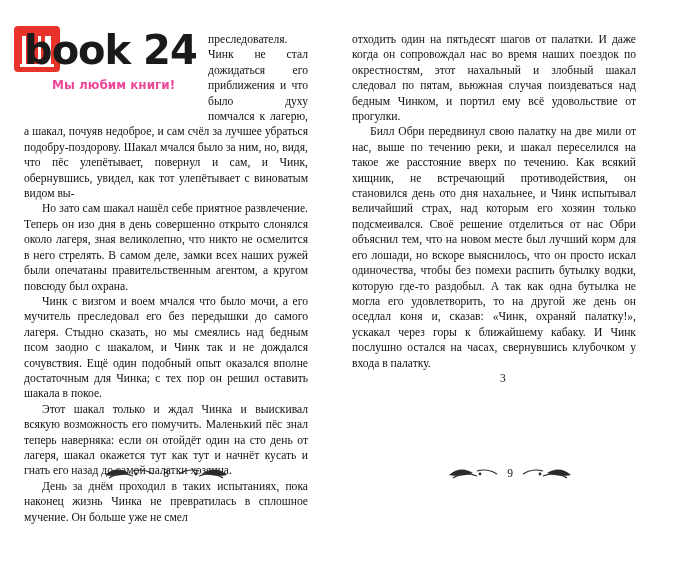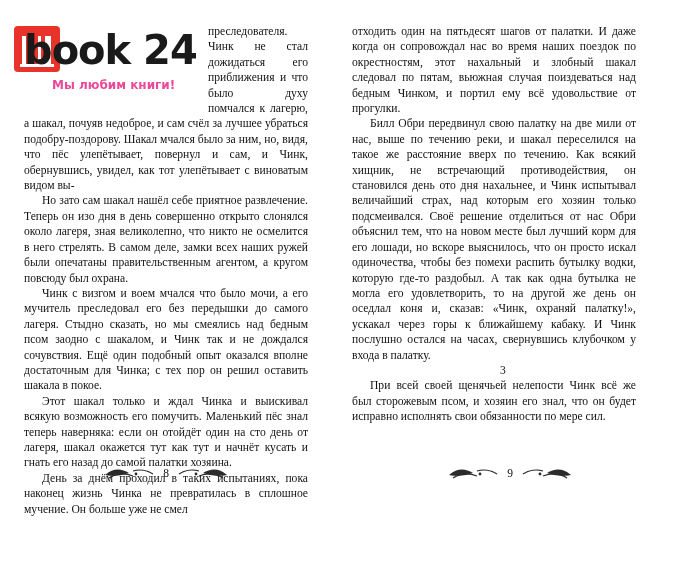--- a/index.html
+++ b/index.html
@@ -90,20 +90,21 @@
   }
   .col.left  { left: 24px; }
   .col.right { left: 352px; }
 
   .col p {
     margin: 0;
     text-indent: 18px;
   }
   .col p.noindent {
     text-indent: 0;
+    margin-top: 8px;
   }
   
   .wrap-shape {
     float: left;
     width: 184px;
     height: 86px;
     shape-outside: inset(0);
   }
 
   .section-num {
@@ -164,21 +165,20 @@
     <p>Но зато сам шакал нашёл себе приятное развлечение. Теперь он изо дня в день совершенно открыто слонялся около лагеря, зная великолепно, что никто не осмелится в него стрелять. В самом деле, замки всех наших ружей были опечатаны правительственным агентом, а кругом повсюду был охрана.</p>
     <p>Чинк с визгом и воем мчался что было мочи, а его мучитель преследовал его без передышки до самого лагеря. Стыдно сказать, но мы смеялись над бедным псом заодно с шакалом, и Чинк так и не дождался сочувствия. Ещё один подобный опыт оказался вполне достаточным для Чинка; с тех пор он решил оставить шакала в покое.</p>
     <p>Этот шакал только и ждал Чинка и выискивал всякую возможность его помучить. Маленький пёс знал теперь наверняка: если он отойдёт один на сто день от лагеря, шакал окажется тут как тут и начнёт кусать и гнать его назад до самой палатки хозяина.</p>
     <p>День за днём проходил в таких испытаниях, пока наконец жизнь Чинка не превратилась в сплошное мучение. Он больше уже не смел</p>
   </div>
 
   <div class="col right">
     <p class="noindent">отходить один на пятьдесят шагов от палатки. И даже когда он сопровождал нас во время наших поездок по окрестностям, этот нахальный и злобный шакал следовал по пятам, вьюжная случая поиздеваться над бедным Чинком, и портил ему всё удовольствие от прогулки.</p>
     <p>Билл Обри передвинул свою палатку на две мили от нас, выше по течению реки, и шакал переселился на такое же расстояние вверх по течению. Как всякий хищник, не встречающий противодействия, он становился день ото дня нахальнее, и Чинк испытывал величайший страх, над которым его хозяин только подсмеивался. Своё решение отделиться от нас Обри объяснил тем, что на новом месте был лучший корм для его лошади, но вскоре выяснилось, что он просто искал одиночества, чтобы без помехи распить бутылку водки, которую где-то раздобыл. А так как одна бутылка не могла его удовлетворить, то на другой же день он оседлал коня и, сказав: «Чинк, охраняй палатку!», ускакал через горы к ближайшему кабаку. И Чинк послушно остался на часах, свернувшись клубочком у входа в палатку.</p>
     <p class="section-num">3</p>
-    <p>При всей своей щенячьей нелепости Чинк всё же был сторожевым псом, и хозяин его знал, что он будет исправно исполнять свои обязанности по мере сил.</p>
   </div>
 
   <div class="footer left">
     <div class="footer-inner">
       <svg class="orn" width="52" height="14" viewBox="0 0 52 14">
         <path d="M2 9 C10 2, 18 2, 26 7 C20 9, 12 11, 2 9 Z" fill="#2b2b2b"></path>
         <path d="M6 12 C14 7, 22 7, 30 10" stroke="#2b2b2b" stroke-width="1.2" fill="none"></path>
         <path d="M30 5 C36 3, 44 4, 50 8" stroke="#2b2b2b" stroke-width="1.2" fill="none"></path>
         <circle cx="33" cy="8" r="1.4" fill="#2b2b2b"></circle>
       </svg>

